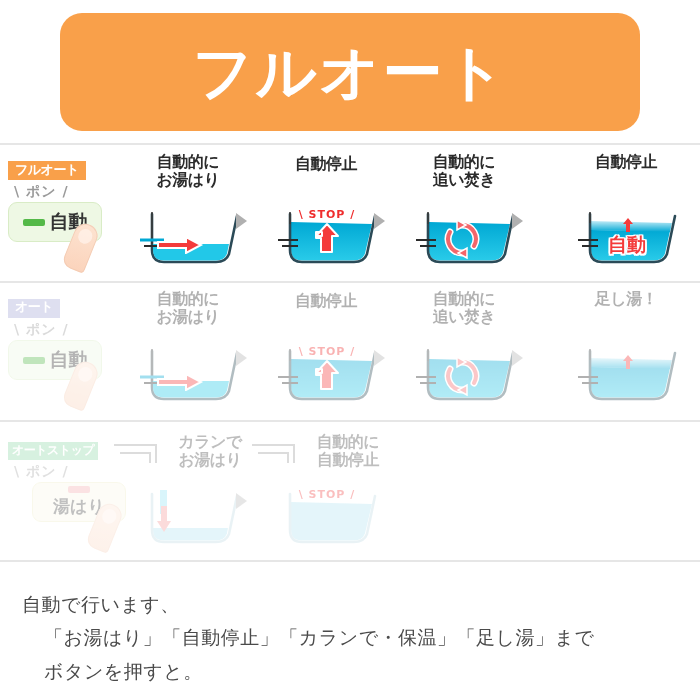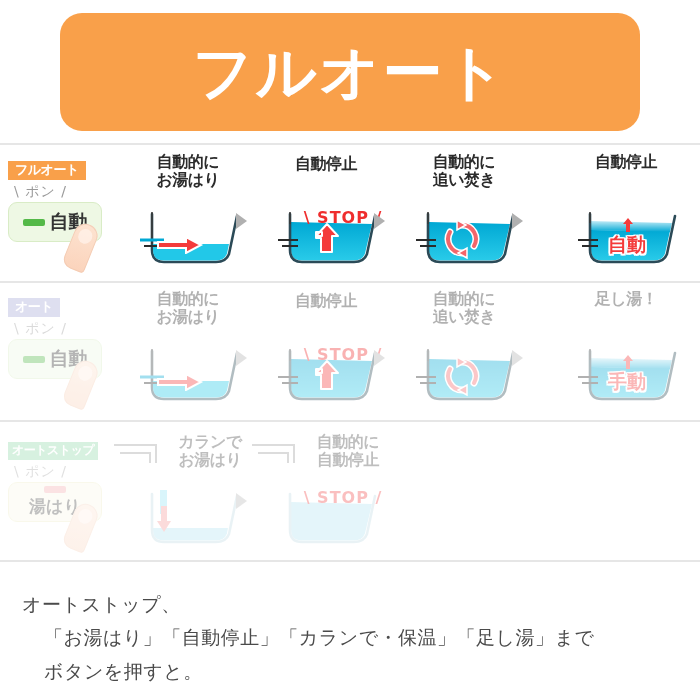--- a/index.html
+++ b/index.html
@@ -30,30 +30,30 @@
   .row-inner{position:relative;width:700px;height:100%;}
 
   
   .ctrl{position:absolute;left:8px;top:4px;width:112px;height:110px;}
   .badge{
     display:inline-block;color:#ffffff;font-size:13px;font-weight:bold;
     padding:2px 7px 3px 7px;line-height:1.1;white-space:nowrap;
     letter-spacing:-0.5px;
   }
   .badge.full{background:#f9a04a;}
-  .badge.auto{background:#a5a7d8;}
+  .badge.auto{background:#a5a7d8;font-family:Liberation Mono, monospace;}
   .badge.stop{background:#7ed39a;font-size:12px;padding:2px 4px 3px 4px;}
-  .pon{font-size:14px;font-weight:normal;color:#9a9a9a;margin:3px 0 1px 6px;
+  .pon{font-size:14px;font-weight:bold;color:#9a9a9a;margin:3px 0 1px 6px;
     letter-spacing:1px;white-space:nowrap;}
   .btnbox{
     position:relative;width:92px;height:38px;border-radius:9px;
     display:flex;align-items:center;justify-content:center;gap:5px;
   }
   .btnbox.green{background:#eef8e4;border:1px solid #d9ecc6;}
-  .btnbox.cream{background:#f9f7e6;border:1px solid #eceabf;}
+  .btnbox.cream{background:#f9f7e6;border:1px solid #eceabf;margin-left:24px;}
   .dash{width:22px;height:7px;border-radius:2px;}
   .dash.g{background:#54b948;}
   .dash.p{background:#f4a0a4;}
   .btnlabel{font-size:19px;font-weight:bold;color:#333333;letter-spacing:0;}
   .btnbox.stacked{flex-direction:column;gap:2px;}
   .btnbox.stacked .btnlabel{font-size:17px;}
   .finger{
     position:absolute;left:60px;top:20px;width:24px;height:48px;
     background:linear-gradient(170deg,#fde4d2 0%,#fbd3bb 100%);
     border-radius:12px 12px 4px 10px;transform:rotate(22deg);
@@ -75,22 +75,22 @@
   
   .tub{position:absolute;left:14px;bottom:2px;width:102px;height:58px;}
   .tub svg{display:block;}
   .sep{
     position:absolute;top:58px;width:0;height:0;
     border-left:11px solid #b0b0b0;border-top:8px solid transparent;
     border-bottom:8px solid transparent;
   }
 
   
-  .stoplab{position:absolute;top:0px;left:16px;width:100%;text-align:center;
-    font-size:16px;font-weight:bold;color:#ef2d2d;letter-spacing:1px;}
+  .stoplab{position:absolute;top:0px;left:0;width:100%;text-align:center;
+    font-size:11px;font-weight:bold;color:#ef2d2d;letter-spacing:1px;}
   .inner-label{
     position:absolute;left:0;width:100%;text-align:center;
     font-size:19px;font-weight:bold;color:#f43b3b;
     text-shadow:-1.5px 0 #fff,1.5px 0 #fff,0 -1.5px #fff,0 1.5px #fff,
                 -1.5px -1.5px #fff,1.5px 1.5px #fff,1.5px -1.5px #fff,-1.5px 1.5px #fff;
   }
 
   
   .faucet{position:absolute;left:0;top:0;width:70px;height:34px;}
 
@@ -337,21 +337,20 @@
             <path d="M15 20 L15 40 Q15 50.5 26 50.5 L78 50.5 Q86.5 50.5 89 43.5 L94 21 L15 20 Z" fill="url(#wg3)"></path>
             <path d="M15 11 L96 13 L94 22 L15 20 Z" fill="url(#wtop)"></path>
             <path d="M14 4 L14 40 Q14 52 26 52 L78 52 Q88 52 91 44 L99 6" fill="none" stroke="#2b4a57" stroke-width="2.6" stroke-linecap="round"></path>
             <line x1="14" y1="2" x2="14" y2="13" stroke="#3a3a3a" stroke-width="1.6"></line>
             <line x1="2" y1="30" x2="22" y2="30" stroke="#2b2b2b" stroke-width="2"></line>
             <line x1="6" y1="36" x2="22" y2="36" stroke="#2b2b2b" stroke-width="2"></line>
           </svg>
           <svg style="position:absolute;left:46px;top:8px" width="12" height="14" viewBox="0 0 12 14">
             <path d="M6 0 L11 6 L8 6 L8 14 L4 14 L4 6 L1 6 Z" fill="#f43b3b"></path>
           </svg>
-          <div class="inner-label" style="top:22px">手動</div>
         </div>
       </div>
 
     </div>
   </div>
 
   <div class="row dim2" style="top:435px;height:120px">
     <div class="row-inner">
 
       <div class="ctrl">
@@ -401,18 +400,18 @@
             <path d="M14 4 L14 40 Q14 52 26 52 L78 52 Q88 52 91 44 L99 6" fill="none" stroke="#b9d7e0" stroke-width="2.6" stroke-linecap="round"></path>
           </svg>
           <div class="stoplab" style="top:-2px">\ STOP /</div>
         </div>
       </div>
 
     </div>
   </div>
 
   <div class="footer">
-    <span>オートストップ、</span>
+    <span>自動で行います、</span>
     <span class="ind">「お湯はり」「自動停止」「カランで・保温」「足し湯」まで</span>
     <span class="ind">ボタンを押すと。</span>
   </div>
 
 </div>
 
 </body></html>

